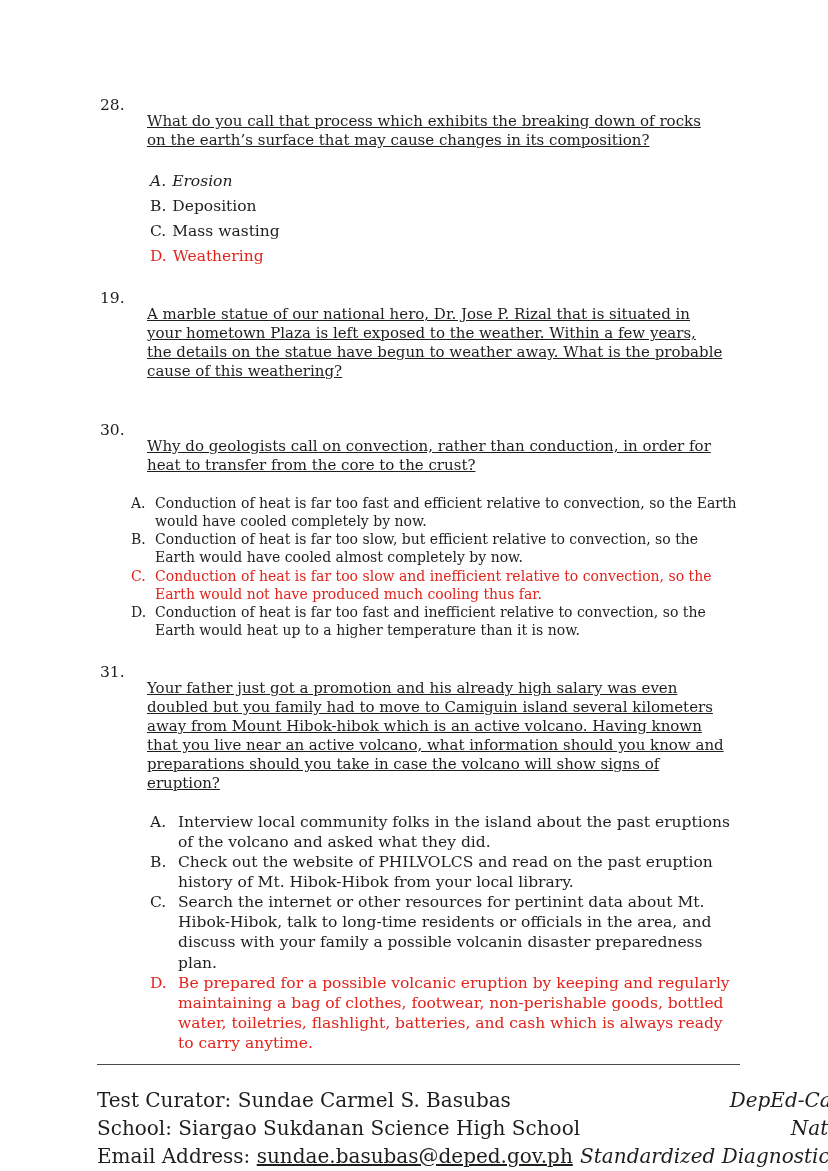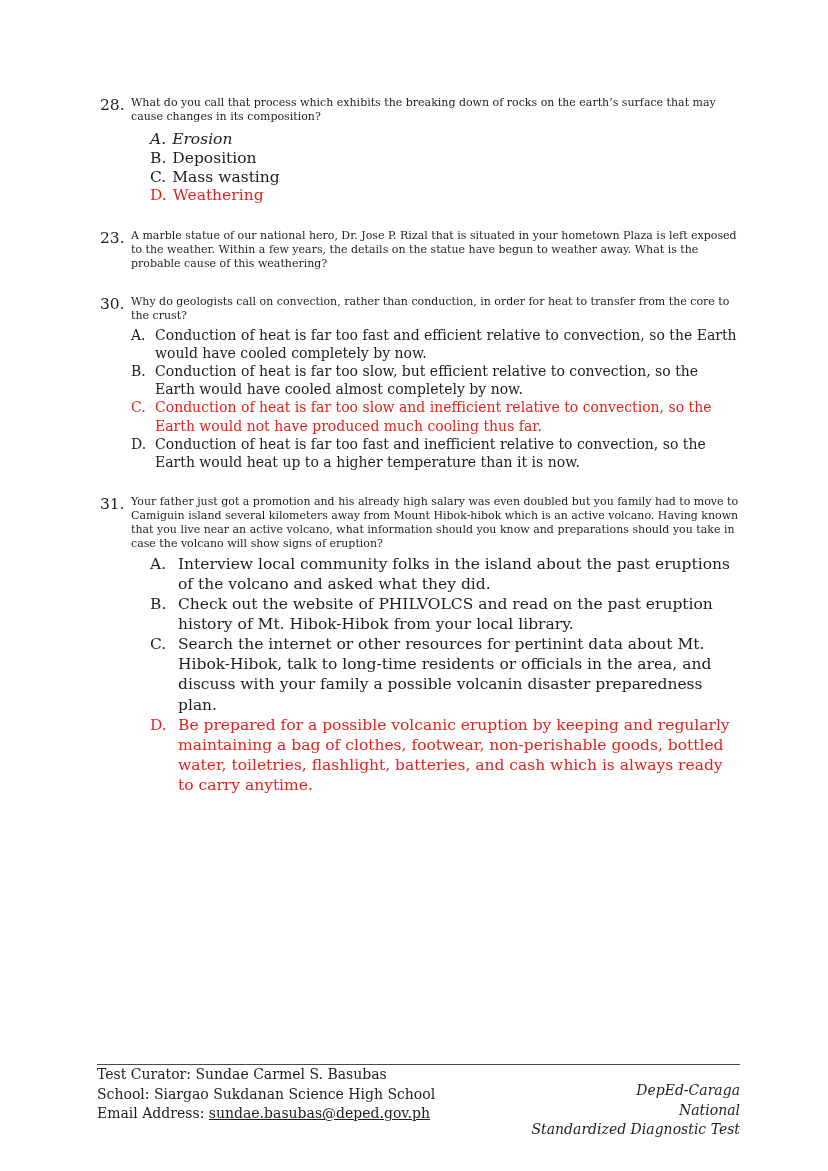--- a/index.html
+++ b/index.html
@@ -28,32 +28,34 @@
   .q-head{
     display:grid;
     grid-template-columns:31px 1fr;
     align-items:start;
   }
   .q-num{
     font-size:15.5px;
     line-height:1.26;
   }
   .q-text{
-    margin:0;
-    font-size:11px;
+    margin:16px;
+    font-size:15px;
     line-height:1.26;
+    text-decoration:underline;
   }
   
   .options-simple{
     margin:6px 0 0 50px;
   }
   .options-simple .option{
     display:block;
     font-size:15.5px;
     line-height:1.22;
+    margin-top:6px;
   }
   .options-simple .option:first-child{margin-top:0;font-style:italic;}
   .options-simple .opt-label{margin-right:6px;}
   
   .options-tight{
     margin:3px 0 0 31px;
   }
   .options-tight .option{
     display:grid;
     grid-template-columns:24px 1fr;
@@ -71,24 +73,25 @@
     line-height:1.3;
   }
   .correct{color:var(--red);}
   
   .footer{
     position:absolute;
     top:1064px;
     left:97px;
     right:88px;
     border-top:1.5px solid #4a4a4a;
+    padding-top:5px;
     display:flex;
     justify-content:space-between;
-    align-items:flex-start;
-    font-size:14px;
+    align-items:flex-end;
+    font-size:20px;
     line-height:1.4;
   }
   .footer-left{text-align:left;}
   .footer-right{
     text-align:right;
     font-style:italic;
     margin-top:16px;
   }
   .footer-line{white-space:nowrap;}
   .email-link{
@@ -111,21 +114,21 @@
       <div class="options-simple">
         <div class="option"><span class="opt-label">A.</span><span class="opt-text">Erosion</span></div>
         <div class="option"><span class="opt-label">B.</span><span class="opt-text">Deposition</span></div>
         <div class="option"><span class="opt-label">C.</span><span class="opt-text">Mass wasting</span></div>
         <div class="option correct"><span class="opt-label">D.</span><span class="opt-text">Weathering</span></div>
       </div>
     </section>
 
     <section class="question">
       <div class="q-head">
-        <span class="q-num">23.</span>
+        <span class="q-num">19.</span>
         <p class="q-text">A marble statue of our national hero, Dr. Jose P. Rizal that is situated in your hometown Plaza is left exposed to the weather. Within a few years, the details on the statue have begun to weather away. What is the probable cause of this weathering?</p>
       </div>
     </section>
 
     <section class="question">
       <div class="q-head">
         <span class="q-num">30.</span>
         <p class="q-text">Why do geologists call on convection, rather than conduction, in order for heat to transfer from the core to the crust?</p>
       </div>
       <div class="options-tight">

